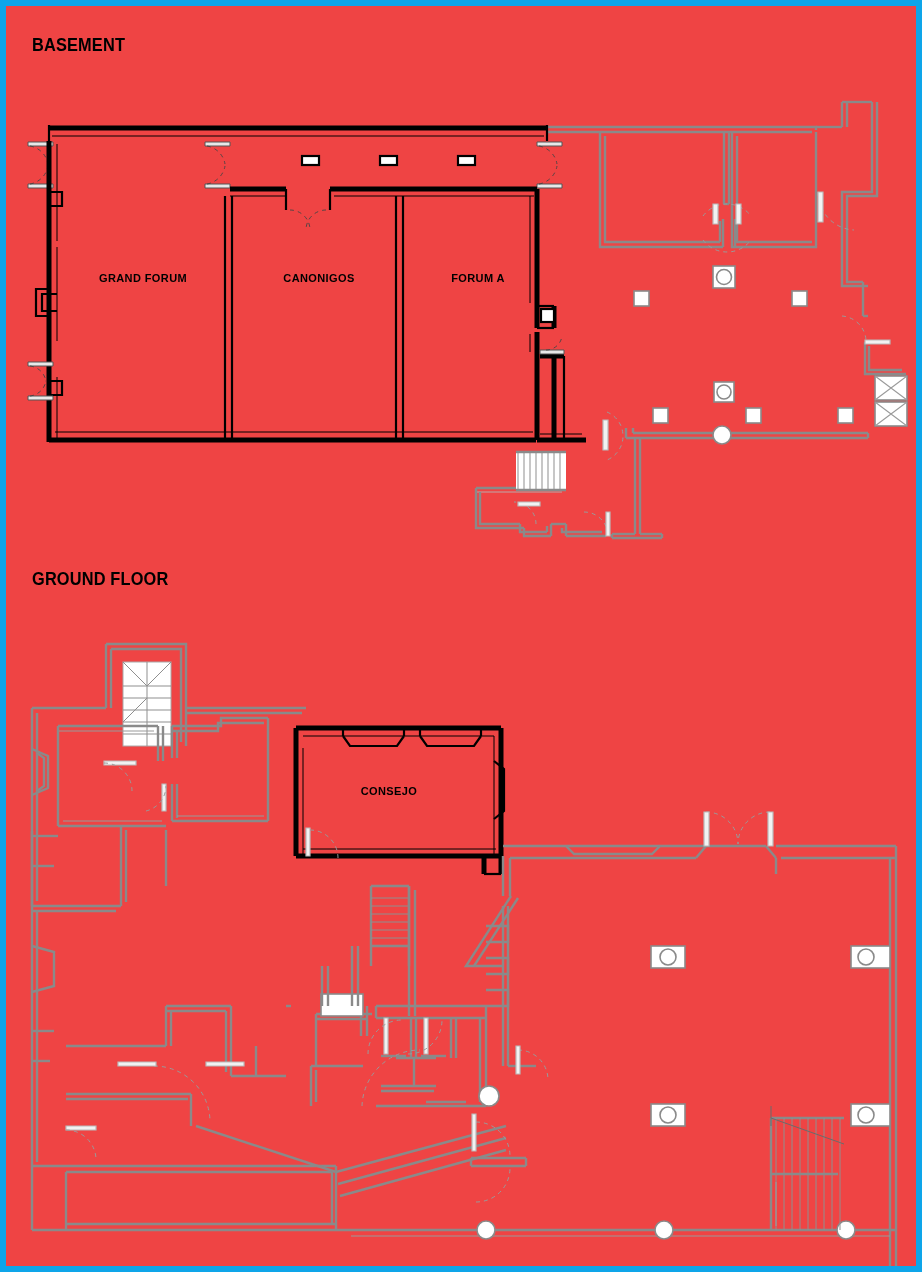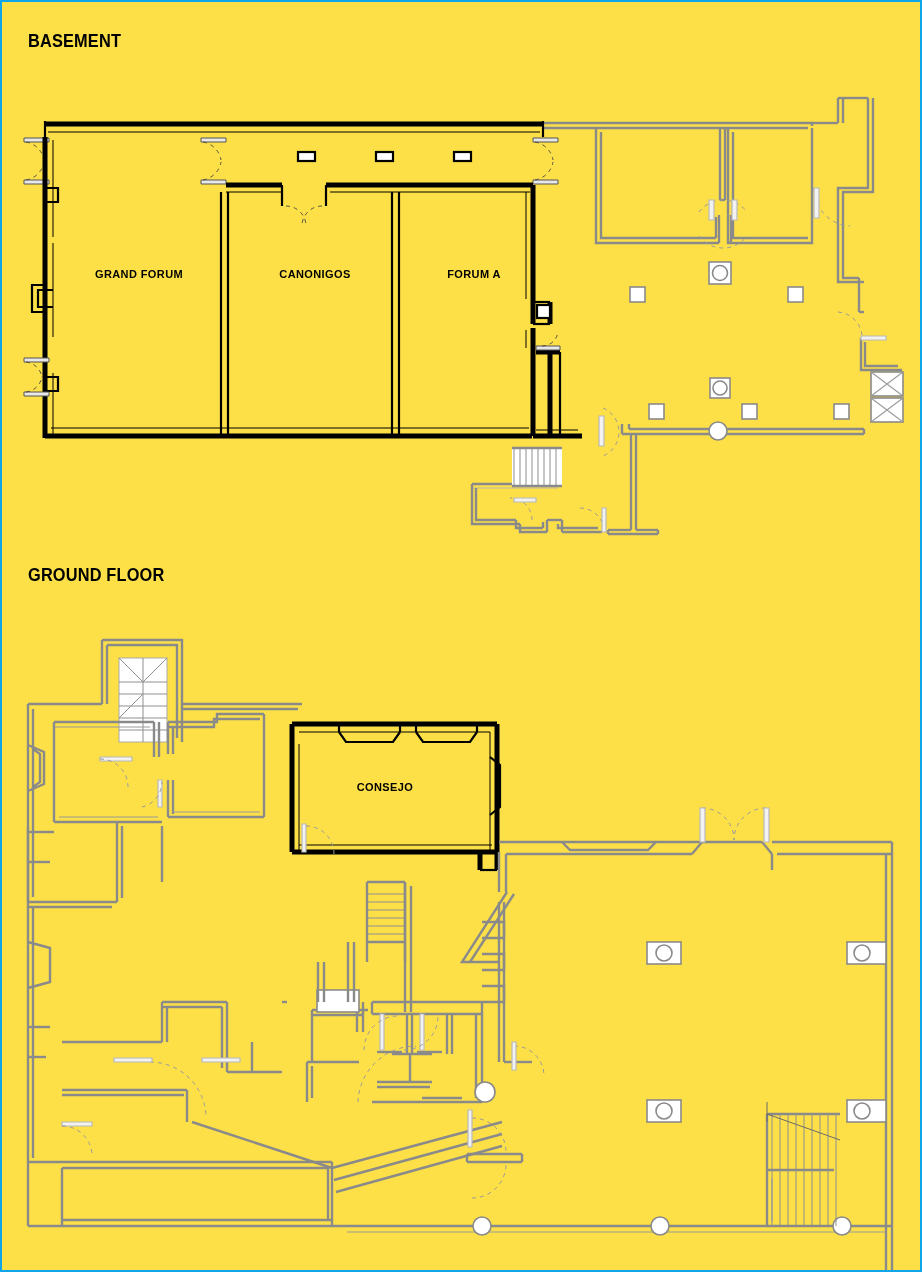--- a/index.html
+++ b/index.html
@@ -7,22 +7,22 @@
     padding: 0;
     background: #ffffff;
   }
   body {
     font-family: "Liberation Sans", sans-serif;
   }
   .page {
     position: relative;
     width: 922px;
     height: 1272px;
-    background: #fde047;
-    border: 2px solid #0ea5e9;
+    background: #ef4444;
+    border: 6px solid #0ea5e9;
     box-sizing: border-box;
     overflow: hidden;
   }
   .floor-title {
     position: absolute;
     font-family: "Liberation Sans Narrow", "Liberation Sans", sans-serif;
     font-weight: bold;
     font-size: 19px;
     letter-spacing: 0.2px;
     color: #000000;

